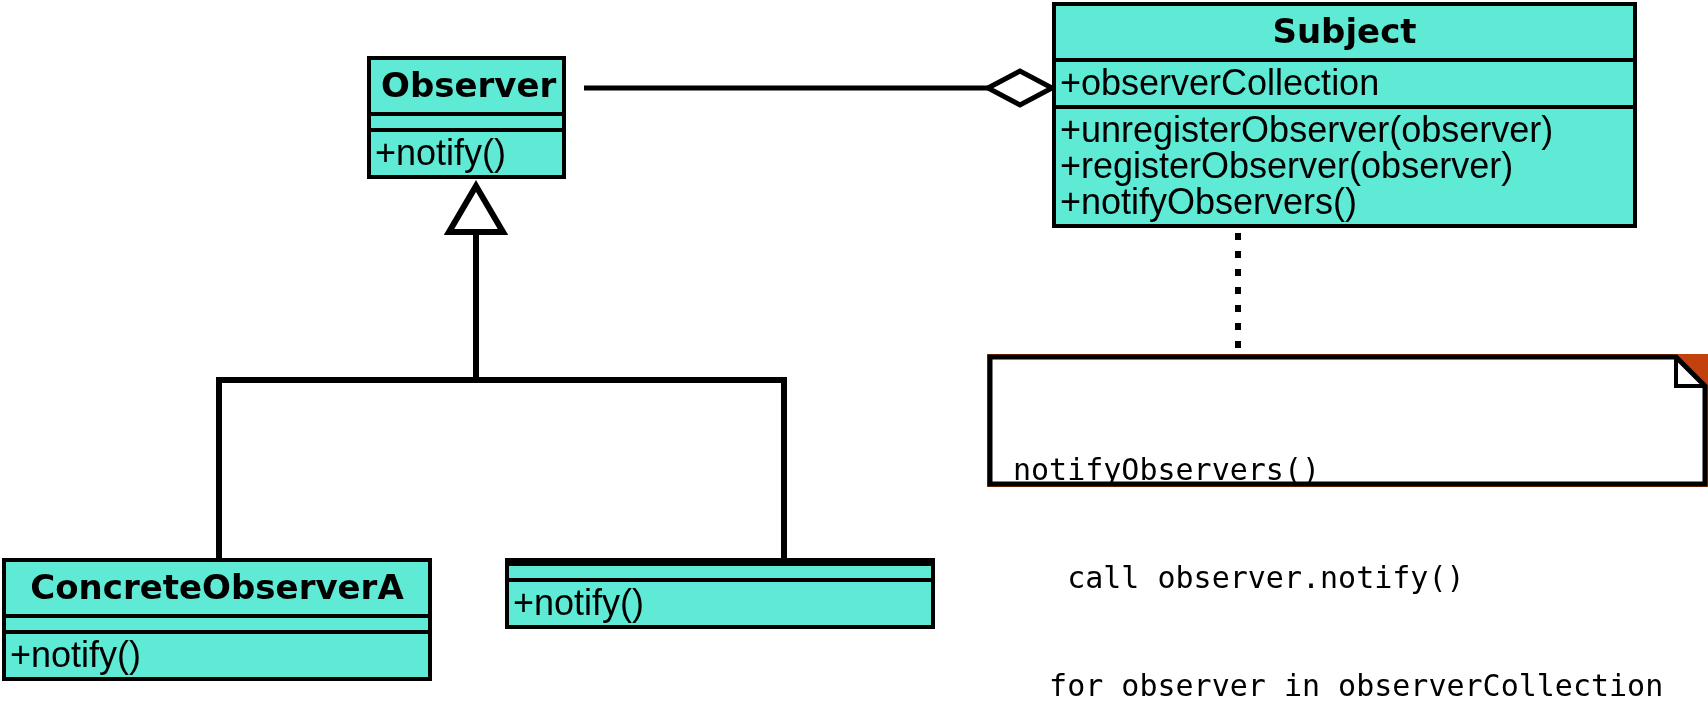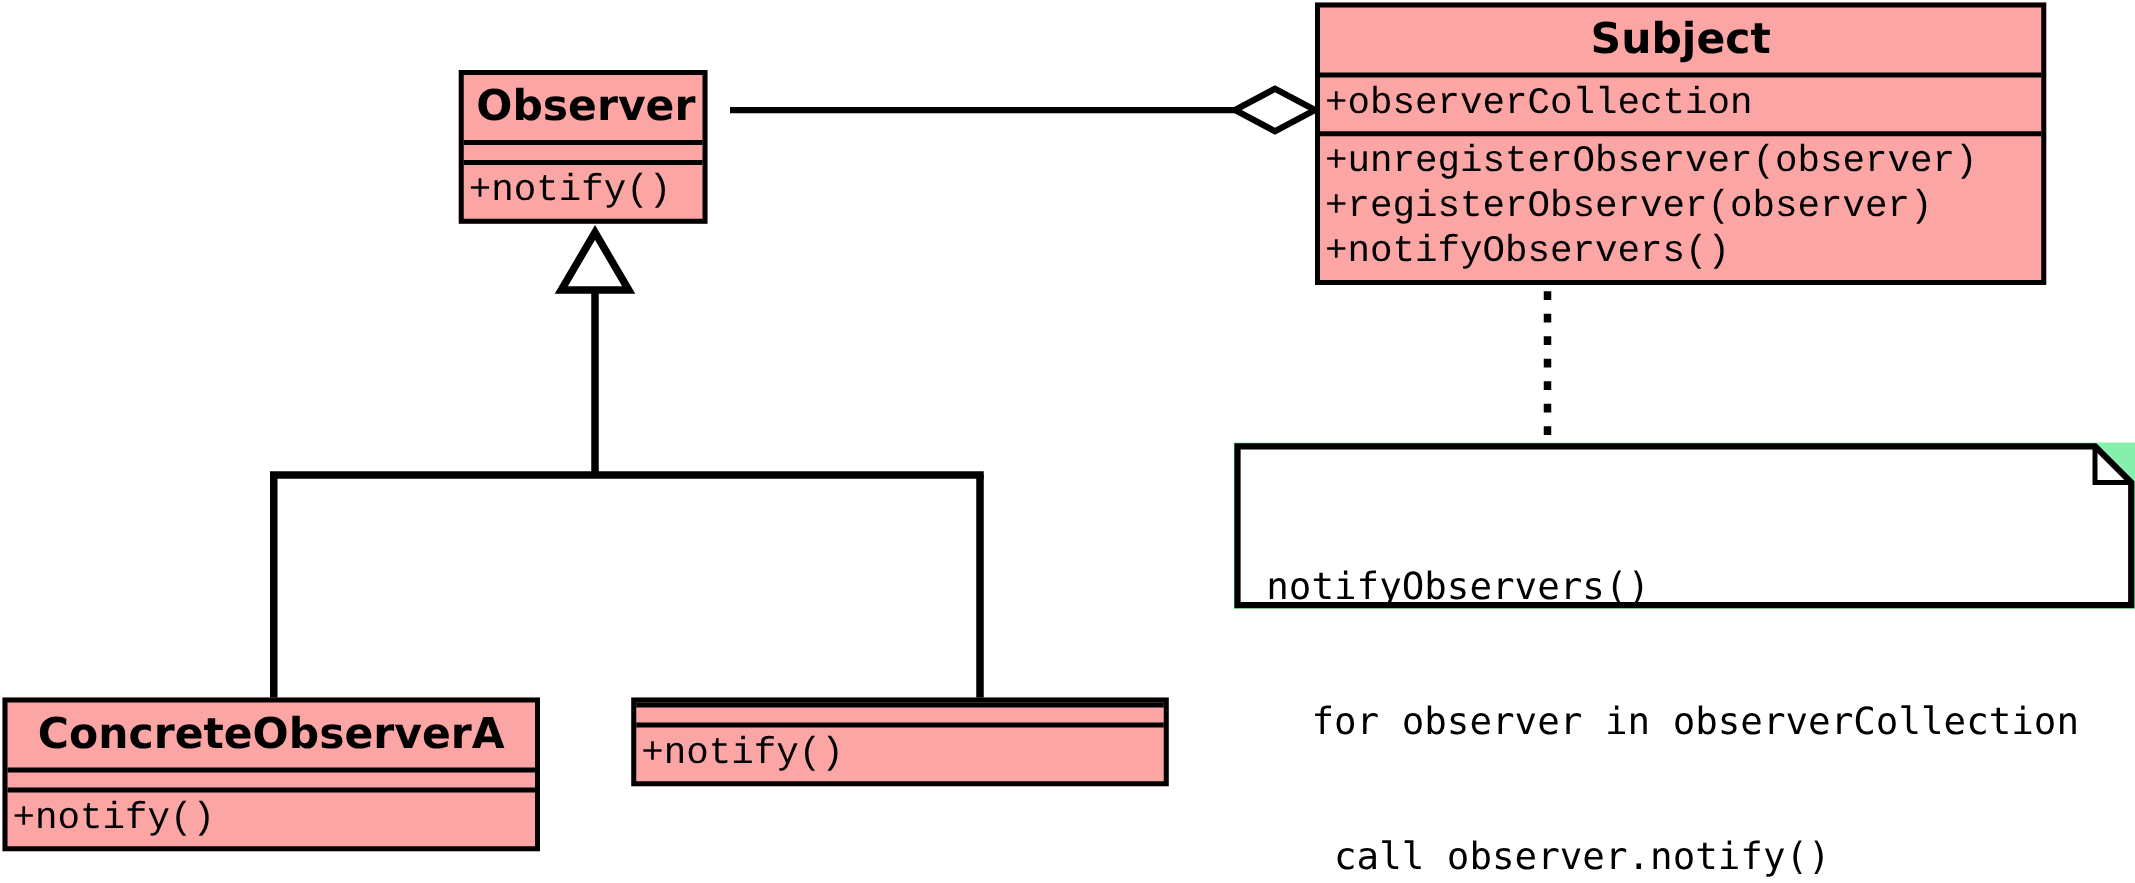--- a/index.html
+++ b/index.html
@@ -21,54 +21,54 @@
     position: absolute;
     left: 0;
     top: 0;
     width: 1708px;
     height: 706px;
   }
   .uml-class {
     position: absolute;
     box-sizing: border-box;
     border: 4px solid #000000;
-    background: #fca5a5;
+    background: #5eead4;
   }
   .uml-name {
     box-sizing: border-box;
     text-align: center;
     font-family: "DejaVu Sans", sans-serif;
     font-weight: bold;
     font-size: 34px;
     line-height: 1.0;
     color: #000000;
     padding: 8px 10px 10px 10px;
     white-space: nowrap;
   }
   .uml-divider {
     height: 0;
     border-top: 4px solid #000000;
   }
   .uml-attrs, .uml-ops {
     box-sizing: border-box;
-    font-family: Liberation Mono, monospace;
-    font-size: 30px;
+    font-family: Liberation Sans, sans-serif;
+    font-size: 36px;
     line-height: 36px;
     color: #000000;
     padding: 3px 2px 4px 4px;
     white-space: nowrap;
   }
   .uml-attrs.empty {
     height: 12px;
     padding: 0;
   }
   .uml-note {
     position: absolute;
     box-sizing: border-box;
-    background: #86efac;
+    background: #c2410c;
     font-family: "DejaVu Sans Mono", monospace;
     font-size: 30px;
     line-height: 36px;
     color: #000000;
     white-space: pre;
   }
   .note-body {
     position: absolute;
     left: 26px;
     top: 26px;
@@ -139,18 +139,18 @@
     </div>
   </div>
 
   <div class="uml-note" style="left:987px; top:354px; width:721px; height:133px;">
     <svg width="721" height="133" viewBox="0 0 721 133" style="position:absolute; left:0; top:0;">
       <path d="M 3,3 L 689,3 L 718,32 L 718,130 L 3,130 Z" fill="#ffffff" stroke="#000000" stroke-width="5" stroke-linejoin="miter"></path>
       <path d="M 689,3 L 689,32 L 718,32" fill="none" stroke="#000000" stroke-width="4"></path>
     </svg>
     <div class="note-body">
       <span class="note-line">notifyObservers()</span>
+      <span class="note-line">   call observer.notify()</span>
       <span class="note-line">  for observer in observerCollection</span>
-      <span class="note-line">   call observer.notify()</span>
     </div>
   </div>
 
 </div>
 
 </body></html>

